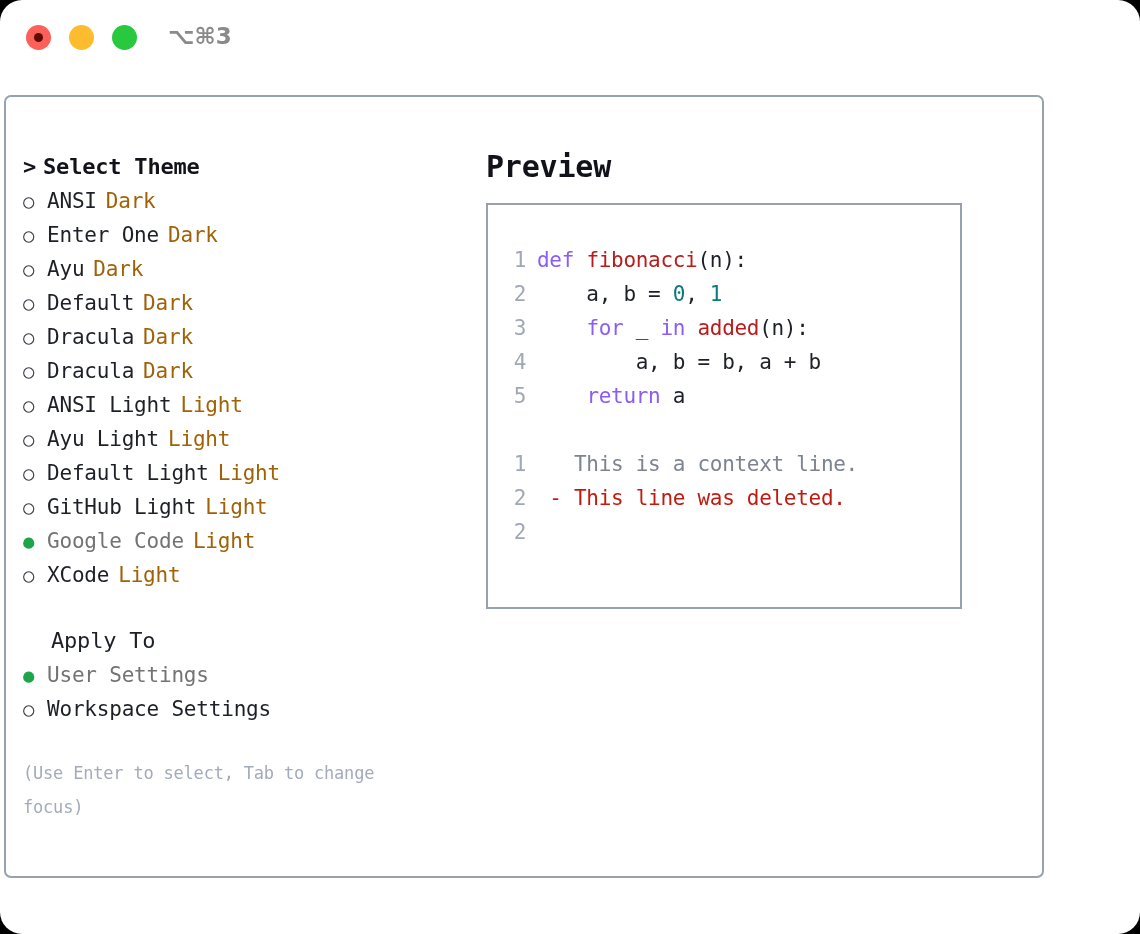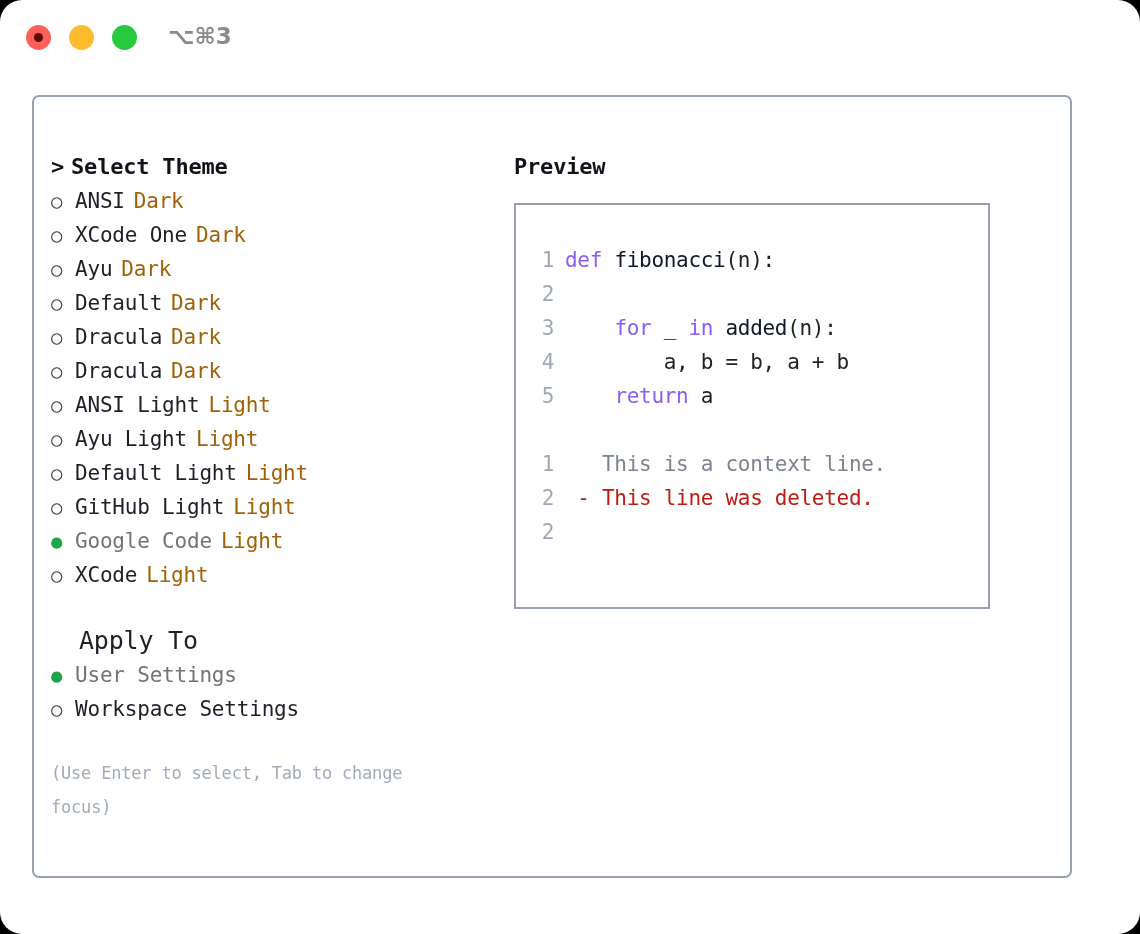--- a/index.html
+++ b/index.html
@@ -66,21 +66,21 @@
     font-weight: bold;
     color: #8a8a8a;
     letter-spacing: 0px;
     font-family: "DejaVu Sans", "Liberation Sans", sans-serif;
     white-space: nowrap;
   }
 
   
   .panel {
     position: absolute;
-    left: 32px;
+    left: 4px;
     top: 95px;
     width: 1040px;
     height: 783px;
     border: 2px solid #97a1b0;
     border-radius: 7px;
     box-sizing: border-box;
     background: #ffffff;
   }
 
   
@@ -117,21 +117,21 @@
   }
   .marker.selected { color: #1fa44a; }
   .opt-label { color: #1d2026; }
   .opt-row.selected .opt-label { color: #737373; }
   .opt-variant {
     color: #a16207;
     margin-left: 9px;
   }
 
   .subhead {
-    font-size: 25px;
+    font-size: 22px;
     color: #1d2026;
     line-height: 34px;
     padding-left: 28px;
     white-space: nowrap;
     letter-spacing: -0.2px;
   }
 
   .spacer-block { height: 32px; }
 
   .hint {
@@ -144,21 +144,21 @@
   }
 
   
   .right-col {
     position: absolute;
     left: 480px;
     top: 53px;
     width: 500px;
   }
   .preview-title {
-    font-size: 22px;
+    font-size: 30px;
     font-weight: bold;
     color: #12121a;
     line-height: 34px;
     letter-spacing: -0.2px;
   }
   .preview-box {
     margin-top: 19px;
     width: 476px;
     height: 406px;
     border: 2px solid #97a1b0;
@@ -182,21 +182,21 @@
   .lineno {
     width: 26px;
     flex: 0 0 26px;
     text-align: right;
     color: #a0a8b4;
     margin-right: 11px;
   }
   .code-text { color: #1d2026; }
 
   .tok-kw   { color: #8b5cf6; }
-  .tok-fn   { color: #0f172a; }
+  .tok-fn   { color: #b91c1c; }
   .tok-num  { color: #0b7a7a; }
   .tok-plain{ color: #1d2026; }
 
   .diff-gap { height: 34px; }
   .diff-ctx { color: #7c8490; }
   .diff-del { color: #bf1b10; text-align: right; }
   .diff-add { color: #0ec414; }
 </style>
 </head>
 <body>
@@ -221,21 +221,21 @@
       </div>
 
       <div id="theme-list">
           <div class="opt-row">
             <span class="marker">○</span>
             <span class="opt-label">ANSI</span>
             <span class="opt-variant">Dark</span>
           </div>
           <div class="opt-row">
             <span class="marker">○</span>
-            <span class="opt-label">XCode One</span>
+            <span class="opt-label">Enter One</span>
             <span class="opt-variant">Dark</span>
           </div>
           <div class="opt-row">
             <span class="marker">○</span>
             <span class="opt-label">Ayu</span>
             <span class="opt-variant">Dark</span>
           </div>
           <div class="opt-row">
             <span class="marker">○</span>
             <span class="opt-label">Default</span>
@@ -301,21 +301,21 @@
       <div class="hint">(Use Enter to select, Tab to change focus)</div>
     </div>
 
     <div class="right-col">
       <div class="preview-title">Preview</div>
 
       <div class="preview-box">
         <div class="code-area">
           <div id="code-block">
               <div class="code-line"><span class="lineno">1</span><span class="code-text"><span class="tok-kw">def </span><span class="tok-fn">fibonacci</span><span class="tok-plain">(n):</span></span></div>
-              <div class="code-line"><span class="lineno">2</span></div>
+              <div class="code-line"><span class="lineno">2</span><span class="code-text"><span class="tok-plain">    a, b = </span><span class="tok-num">0</span><span class="tok-plain">, </span><span class="tok-num">1</span></span></div>
               <div class="code-line"><span class="lineno">3</span><span class="code-text"><span class="tok-plain">    </span><span class="tok-kw">for</span><span class="tok-plain"> _ </span><span class="tok-kw">in</span><span class="tok-plain"> </span><span class="tok-fn">added</span><span class="tok-plain">(n):</span></span></div>
               <div class="code-line"><span class="lineno">4</span><span class="code-text"><span class="tok-plain">        a, b = b, a + b</span></span></div>
               <div class="code-line"><span class="lineno">5</span><span class="code-text"><span class="tok-plain">    </span><span class="tok-kw">return</span><span class="tok-plain"> a</span></span></div>
             </div>
           <div class="diff-gap"></div>
           <div id="diff-block">
               <div class="code-line"><span class="lineno">1</span><span class="diff-ctx">   This is a context line.</span></div>
               <div class="code-line"><span class="lineno">2</span><span class="diff-del"> - This line was deleted.</span></div>
               <div class="code-line"><span class="lineno">2</span></div>
             </div>

